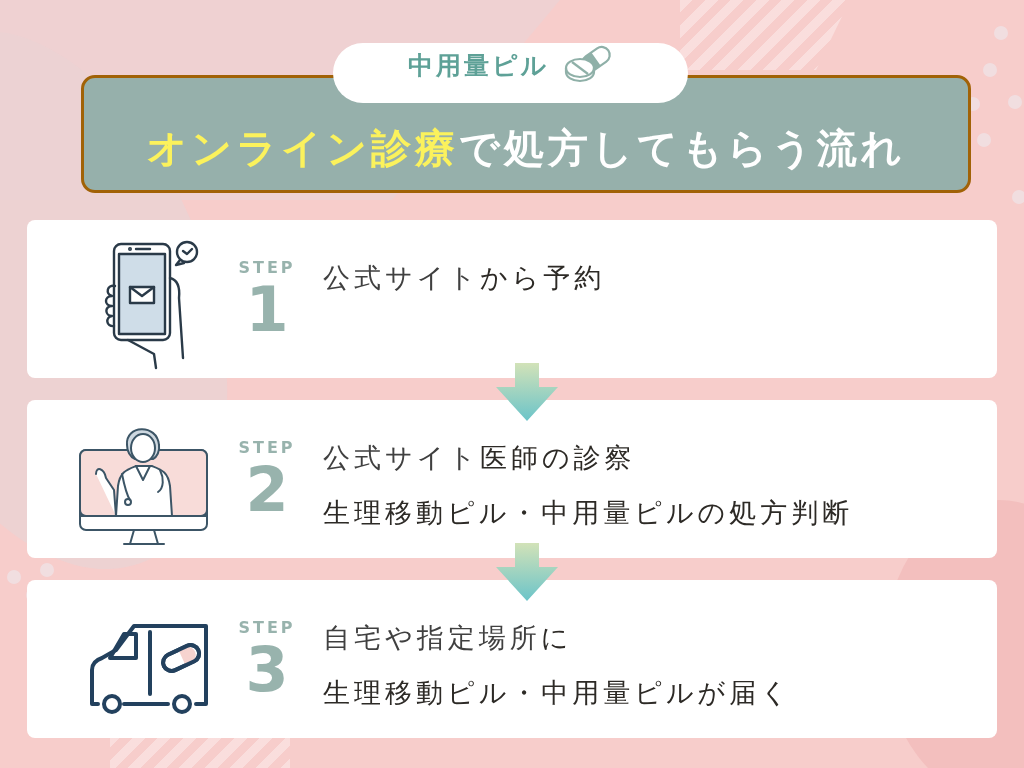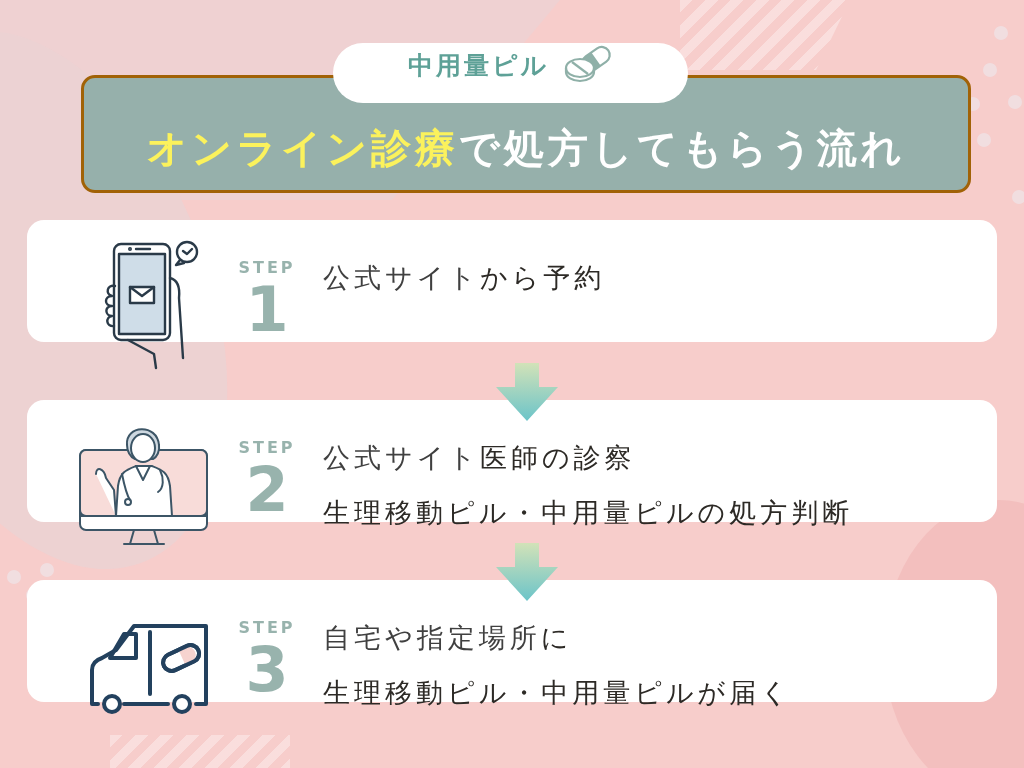--- a/index.html
+++ b/index.html
@@ -44,22 +44,22 @@
   .title-box {
     position: absolute; left: 67px; top: 75px; width: 890px; height: 118px;
     background: #96b0ab; border: 3px solid #a16207; border-radius: 14px; z-index: 2;
     display: flex; align-items: center; justify-content: center; padding-top: 28px; margin-left: 14px;
   }
   .title { font-size: 40px; font-weight: bold; letter-spacing: 4px; color: #fff; white-space: nowrap; }
   .title .hl { color: #fbf25c; }
 
   
   .card {
-    position: absolute; left: 27px; width: 970px; height: 122px;
-    background: #fff; border-radius: 17px; z-index: 2;
+    position: absolute; left: 27px; width: 970px; height: 158px;
+    background: #fff; border-radius: 8px; z-index: 2;
   }
   .card-icon { position: absolute; left: 45px; top: 10px; width: 150px; height: 140px; }
   .step-label {
     position: absolute; left: 205px; top: 38px; width: 70px; text-align: center;
     color: #98b3ad; font-size: 16px; font-weight: bold; letter-spacing: 3px;
   }
   .step-num {
     position: absolute; left: 205px; top: 52px; width: 70px; text-align: center;
     color: #98b3ad; font-size: 62px; font-weight: bold; line-height: 76px;
   }

